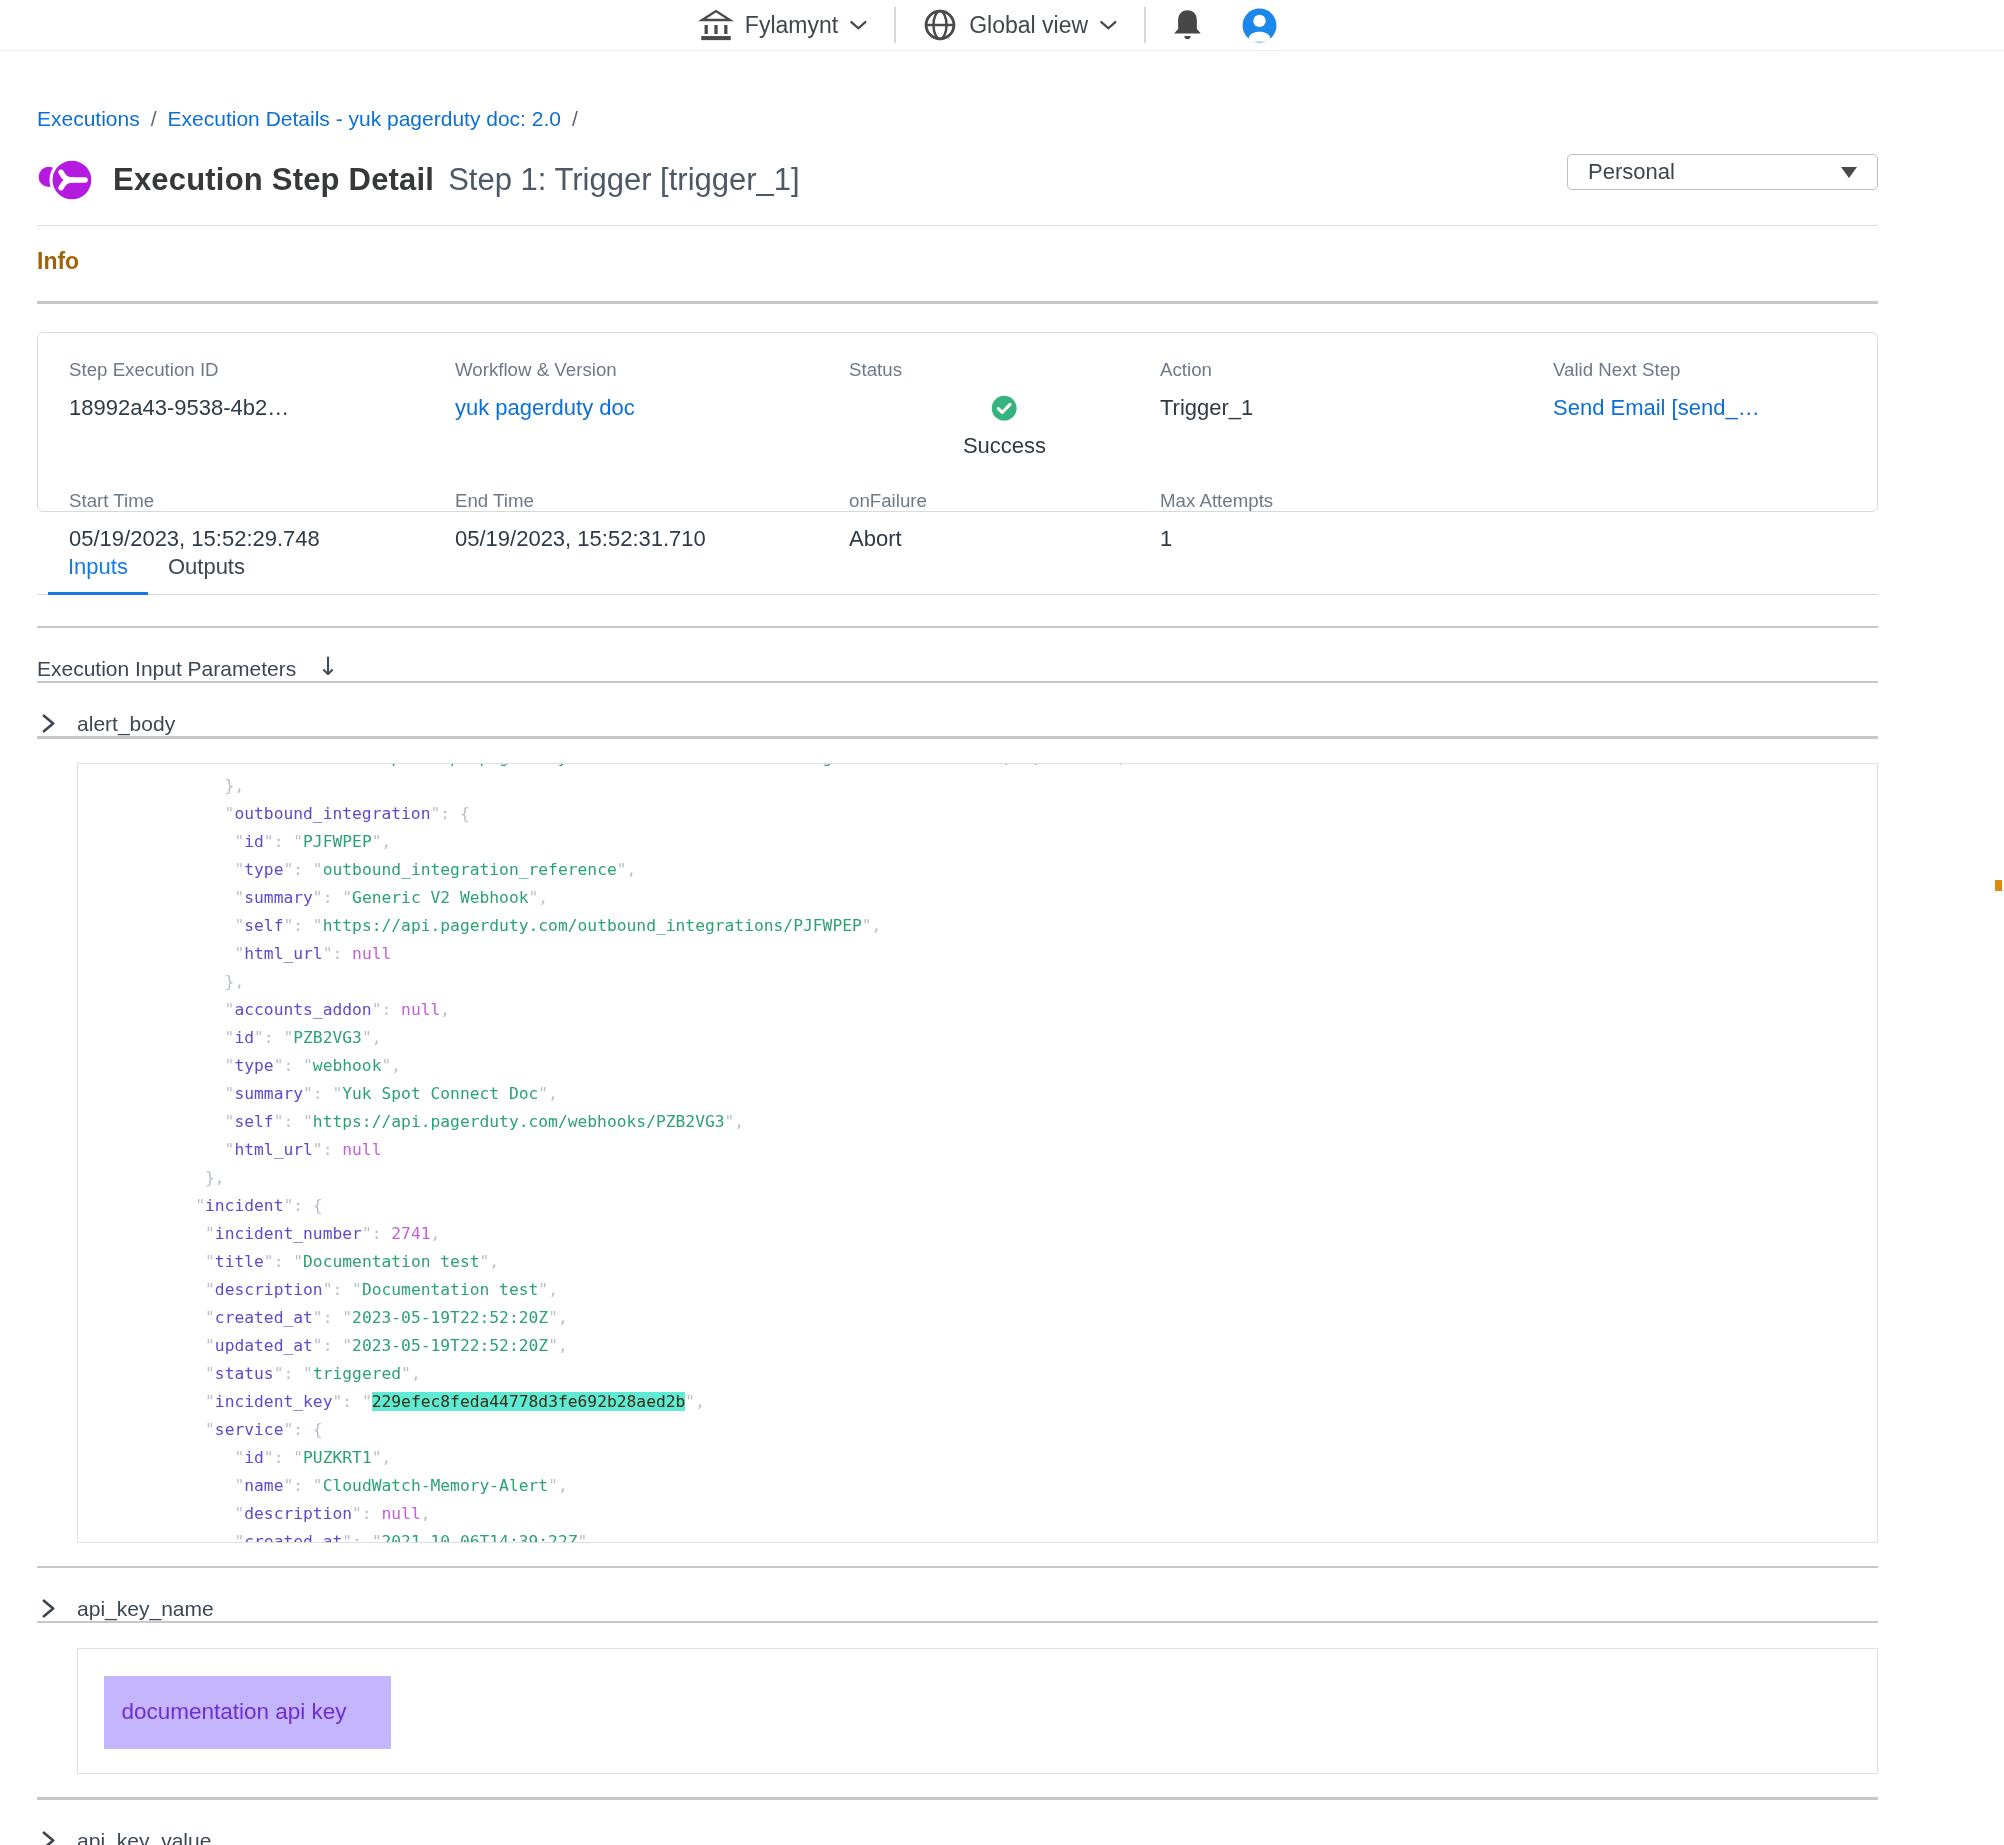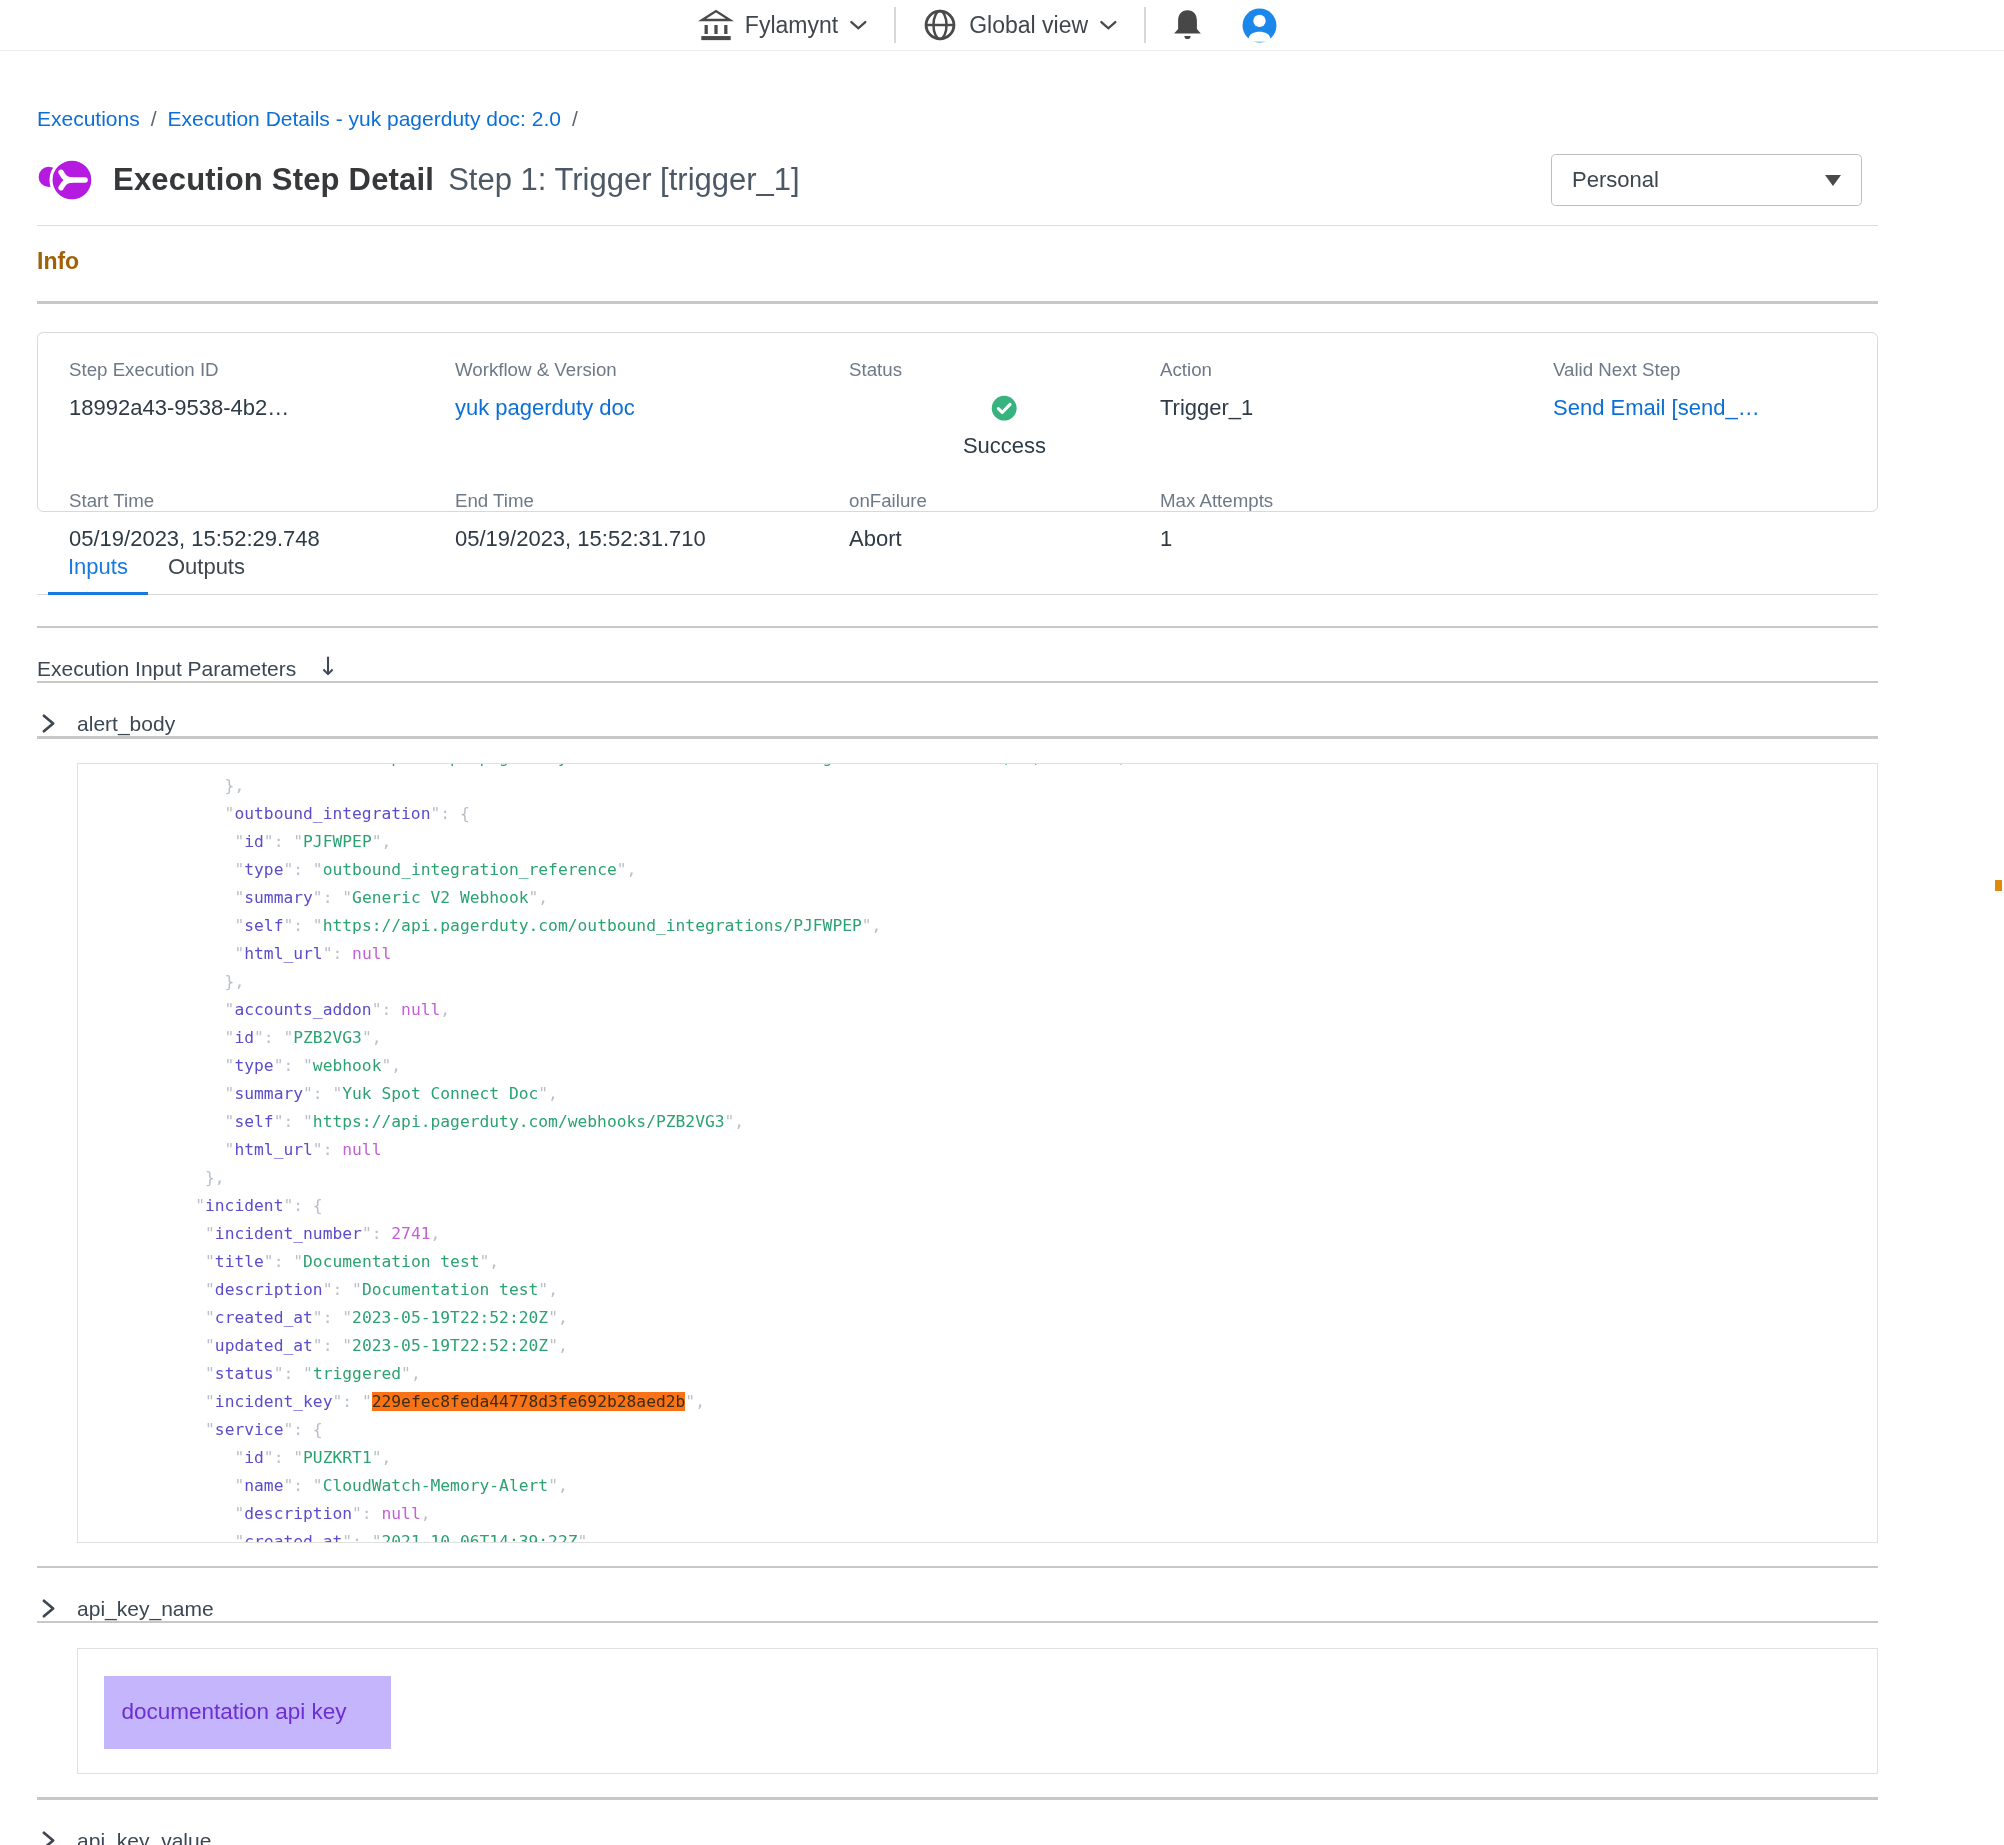--- a/index.html
+++ b/index.html
@@ -19,21 +19,21 @@
   .container { margin-left: 37px; width: 1841px; }
 
   .breadcrumb { margin-top: 56px; font-size: 21px; display: flex; align-items: center; gap: 11px; }
   .crumb { color: #0c6fd6; cursor: pointer; }
   .crumb-sep { color: #5a6572; }
 
   .title-row { margin-top: 20px; height: 58px; display: flex; align-items: center; position: relative; }
   .title-icon { margin-right: 17px; flex: 0 0 auto; }
   .page-title { font-size: 31px; font-weight: 700; color: #37383a; letter-spacing: 0.2px; }
   .page-subtitle { font-size: 31px; font-weight: 400; color: #4d5866; margin-left: 14px; }
-  .scope-select { position: absolute; right: 16px; top: 3.1px; width: 311px; height: 52px;
+  .scope-select { position: absolute; right: 0; top: 3.1px; width: 311px; height: 36px;
     border: 1.6px solid #bdbdbd; border-radius: 4.7px; display: flex; align-items: center;
     justify-content: space-between; padding: 0 20px; cursor: pointer; background: #fff; }
   .scope-select .val { font-size: 22px; color: #3d454f; }
   .tri-down { width: 0; height: 0; border-left: 8.5px solid transparent;
     border-right: 8.5px solid transparent; border-top: 11px solid #4a4a4a; }
 
   hr.light { border: none; height: 1.6px; background: #dcdcdc; margin-top: 15.5px; }
   hr.thick { border: none; height: 2.3px; background: #c8c8c8; }
 
   .info-heading { margin-top: 22px; font-size: 23px; color: #a16207; }
@@ -63,21 +63,21 @@
   
   .codebox { margin-top: 24px; margin-left: 40px; height: 780px; border: 1.6px solid #e0e0e0;
     overflow: hidden; background: #fff; }
   pre#code-pre { font-family: "DejaVu Sans Mono", monospace; font-size: 16.3px;
     margin-top: -20px; padding-left: 78px; white-space: pre; }
   .cl { height: 28px; line-height: 28px; }
   .t-p { color: #b9bfca; }
   .t-k { color: #5b4ccc; }
   .t-s { color: #2ba272; }
   .t-n { color: #c45fd8; }
-  .t-h { background: #f97316; color: #3c2d12; }
+  .t-h { background: #5eead4; color: #3c2d12; }
 
   
   .hr-after-code { margin-top: 23px; }
   .chipbox { margin-top: 25px; margin-left: 40px; height: 126px; border: 1.6px solid #e0e0e0;
     padding: 26.4px; background: #fff; }
   .chip { display: inline-flex; align-items: center; height: 73px; padding: 0 44px 0 17px;
     background: #c4b5fd; font-size: 22.5px; color: #6d2fd0; }
 
   
   .scroll-marker { position: fixed; right: 1.6px; top: 880px; width: 7.8px; height: 11px;

